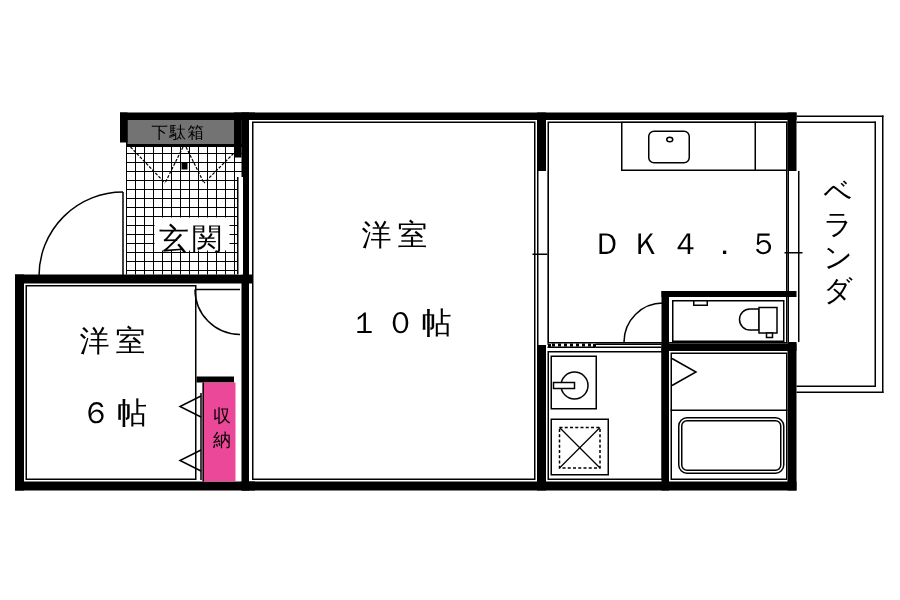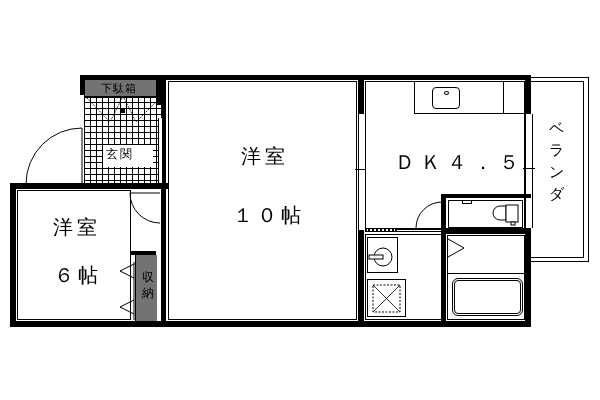--- a/index.html
+++ b/index.html
@@ -20,21 +20,21 @@
   .watermark { position:absolute; color:#e3e3e3; font-weight:bold; font-size:44px; line-height:44px; letter-spacing:-2px; }
 </style>
 </head>
 <body>
 
 <div class="abs tile" style="left:84px;top:96px;width:79px;height:87px;"></div>
 <div class="abs" style="left:84px;top:79px;width:79px;height:19px;background:#737373;border-bottom:2px solid #000;border-left:1px solid #000;border-right:1px solid #000;">
   <span class="label small" style="left:16px;top:2px;">下駄箱</span>
 </div>
 <div class="abs" style="left:103px;top:145px;width:50px;height:22px;background:#fff;"></div>
-<span class="label" style="left:106px;top:146px;font-size:12px;letter-spacing:2px;">玄関</span>
+<span class="label" style="left:106px;top:146px;font-size:20px;letter-spacing:2px;">玄関</span>
 
 <svg style="left:84px;top:98px;" width="79" height="30">
   <line x1="3" y1="0" x2="26" y2="24" stroke="#000" stroke-width="0.8" stroke-dasharray="2,1"></line>
   <line x1="38" y1="0" x2="26" y2="24" stroke="#000" stroke-width="0.8" stroke-dasharray="2,1"></line>
   <line x1="40" y1="0" x2="52" y2="24" stroke="#000" stroke-width="0.8" stroke-dasharray="2,1"></line>
   <line x1="76" y1="0" x2="52" y2="24" stroke="#000" stroke-width="0.8" stroke-dasharray="2,1"></line>
   <rect x="37" y="10" width="4" height="5" fill="#000"></rect>
 </svg>
 
 <svg style="left:24px;top:126px;" width="62" height="60">
@@ -51,21 +51,21 @@
 <div class="room" style="left:17px;top:190px;width:114px;height:130px;border-color:#000;"></div>
 <div class="abs" style="left:131px;top:251px;width:25px;height:4px;background:#000;"></div>
 <span class="label" style="left:53px;top:214px;">洋室</span>
 <span class="label" style="left:54px;top:262px;">６帖</span>
 
 <svg style="left:128px;top:191px;" width="36" height="36">
   <path d="M2,2 A30,30 0 0 0 32,32" stroke="#000" stroke-width="1" fill="none"></path>
   <line x1="2" y1="2" x2="32" y2="2" stroke="#000" stroke-width="1"></line>
 </svg>
 
-<div class="abs" style="left:135px;top:255px;width:22px;height:66px;background:#737373;border-left:1px solid #000;">
+<div class="abs" style="left:135px;top:255px;width:22px;height:66px;background:#ec4899;border-left:1px solid #000;">
   <span class="label small" style="left:6px;top:14px;width:12px;white-space:normal;line-height:16px;font-size:12px;">収納</span>
 </div>
 <svg style="left:118px;top:262px;" width="18" height="58">
   <polyline points="16,2 2,9 16,16" stroke="#000" stroke-width="1" fill="none"></polyline>
   <polyline points="16,38 2,45 16,52" stroke="#000" stroke-width="1" fill="none"></polyline>
   <line x1="16" y1="0" x2="16" y2="58" stroke="#000" stroke-width="1"></line>
 </svg>
 
 <div class="wall" style="left:156px;top:75px;width:5px;height:30px;"></div>
 <div class="wall" style="left:161px;top:75px;width:5px;height:252px;"></div>
@@ -127,16 +127,16 @@
 <div class="room" style="left:447px;top:235px;width:78px;height:85px;"></div>
 <div class="abs" style="left:447px;top:273px;width:78px;height:1px;background:#000;"></div>
 <svg style="left:447px;top:238px;" width="20" height="22">
   <polyline points="1,1 17,10 1,19" stroke="#000" stroke-width="1" fill="none"></polyline>
 </svg>
 <div class="abs" style="left:452px;top:278px;width:71px;height:38px;border:3px double #000;border-radius:6px;"></div>
 
 <div class="abs" style="left:531px;top:77px;width:58px;height:185px;border:1px solid #000;border-left:none;">
   <div class="abs" style="left:0;top:3px;width:53px;height:177px;border:1px solid #000;border-left:none;"></div>
 </div>
-<span class="label" style="left:549px;top:117px;width:20px;white-space:normal;line-height:22px;letter-spacing:0;font-size:15px;">ベランダ</span>
+<span class="label" style="left:549px;top:117px;width:20px;white-space:normal;line-height:22px;letter-spacing:0;font-size:19px;">ベランダ</span>
 
 <div class="watermark" style="left:405px;top:257px;opacity:0.8;">
 </div>
 
 </body></html>

